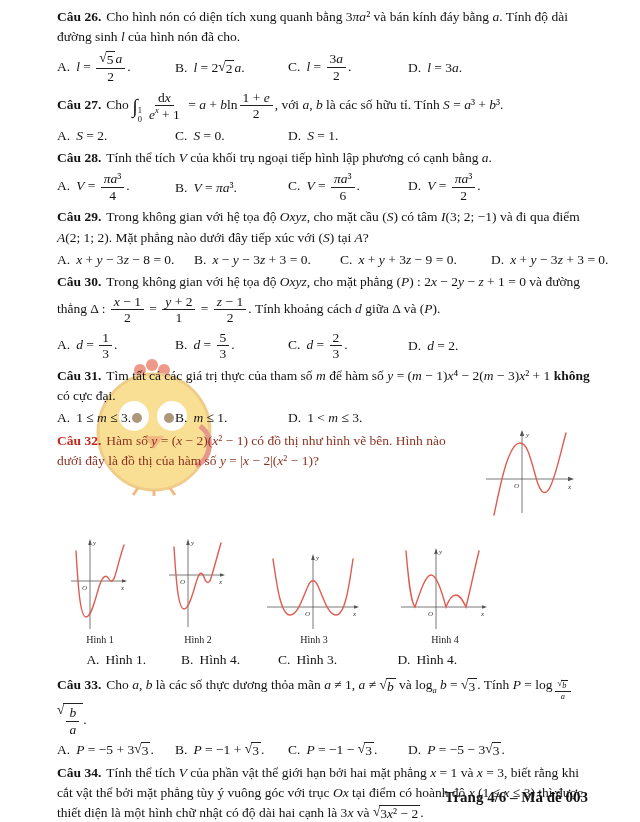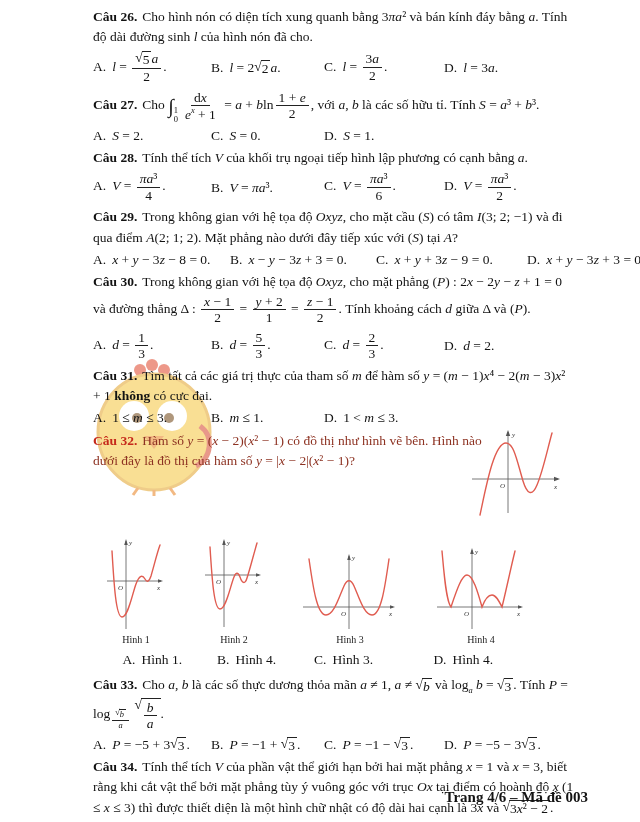--- a/index.html
+++ b/index.html
@@ -1,18 +1,18 @@
 <!DOCTYPE html>
 <html style="--curve: #e05c50; --wmtext: #f8e3c0; --wmchick: #f5c63d;"><head>
 <meta charset="utf-8">
 <style>
   html,body{margin:0;padding:0;background:#fff;}
   .page{position:relative;width:640px;height:822px;background:#fff;overflow:hidden;
         font-family:"Liberation Serif","DejaVu Serif",serif;font-size:13.5px;color:#131313;}
-  .content{position:relative;z-index:1;padding:7px 64px 0 57px;margin-left:36px;}
+  .content{position:relative;z-index:1;padding:7px 50px 0 57px;}
   .q{margin-bottom:2px;}
   .qbody{margin:0;line-height:1.5;}
   .qnum{font-weight:bold;margin-right:5px;}
   .opts{display:grid;grid-template-columns:118px 113px 120px auto;align-items:center;
         margin:2px 0 3px;line-height:1.45;}
   .opts.tight{grid-template-columns:91px 100px 105px auto;gap:46px;}
   .opts.figs{width:400px;grid-template-columns:89px 94px 97px auto;margin-top:5px;text-align:right;}
   .opt{white-space:nowrap;}
   .olabel{margin-right:6px;}
   

